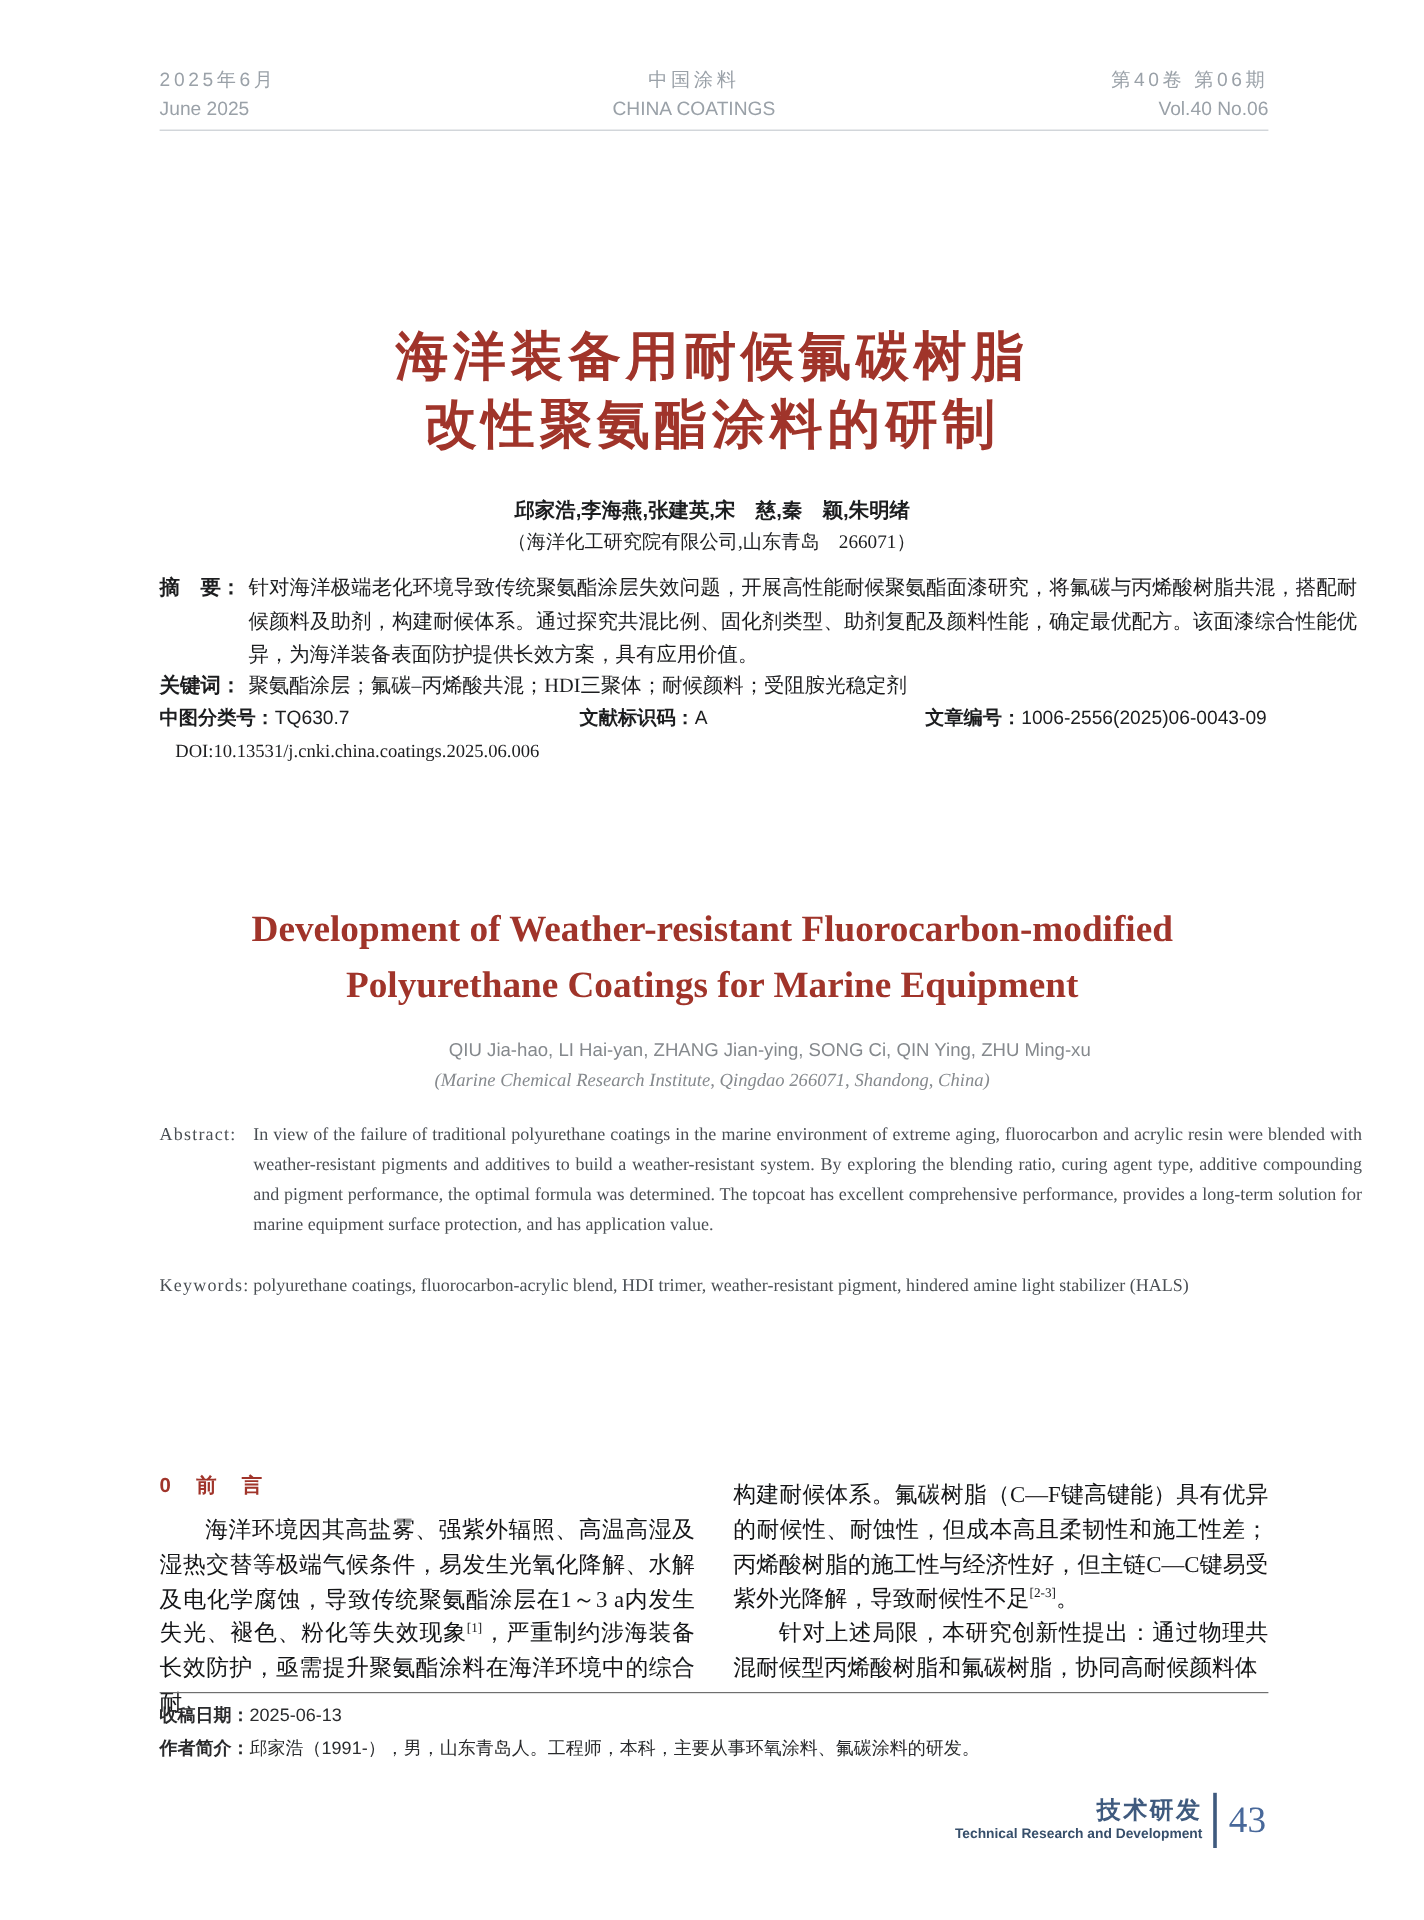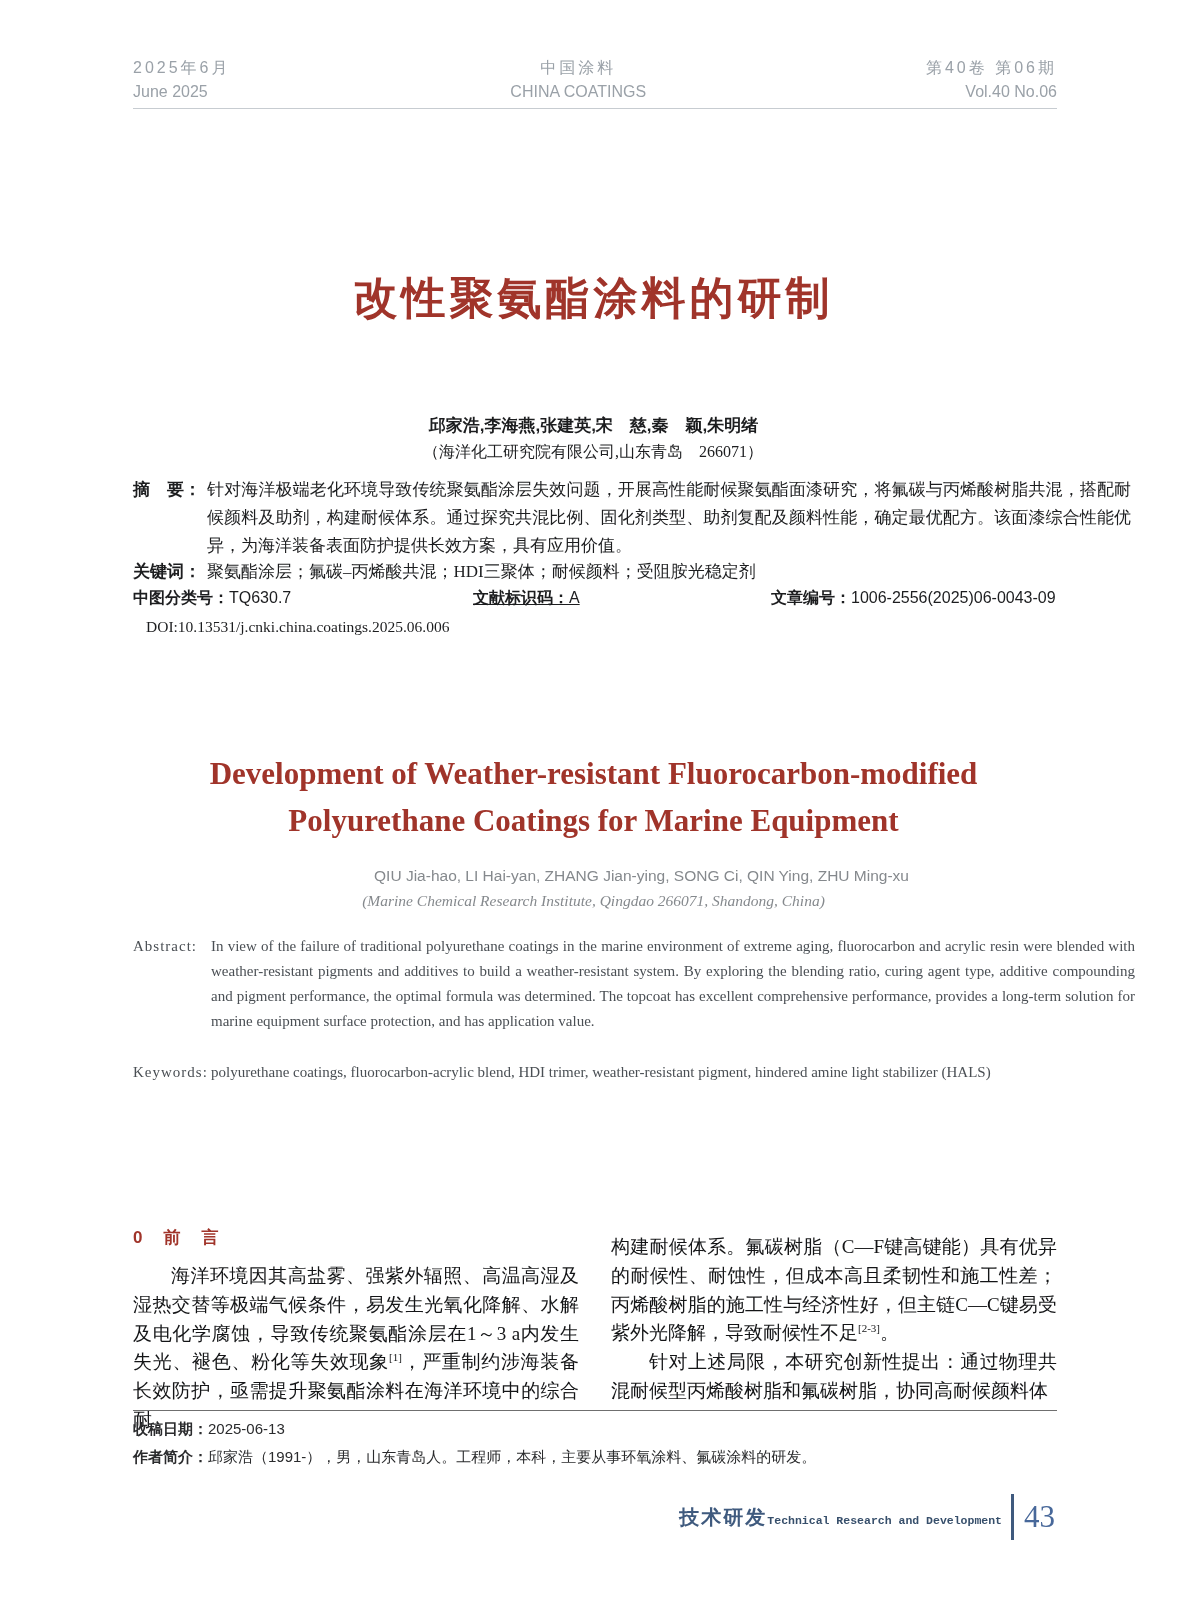--- a/index.html
+++ b/index.html
@@ -52,21 +52,21 @@
   }
   .cn-keywords{
     position:absolute; left:133px; top:558px; width:924px;
     font-size:17px; line-height:28px;
   }
   
   .meta-row{position:absolute; left:133px; top:588px; width:924px; height:24px; font-size:16px;}
   .meta-item{position:absolute; top:0; white-space:nowrap; font-family:var(--sans);}
   .meta-item .mlab{font-weight:700;}
   .meta-item.m1{left:0;}
-  .meta-item.m2{left:340px;text-decoration:underline;}
+  .meta-item.m2{left:350px;}
   .meta-item.m3{left:638px;}
   .doi-line{position:absolute; left:146px; top:618px; font-size:15.5px; font-family:var(--serif);}
   
   .en-title{
     position:absolute; left:0; top:750px; width:1187px; text-align:center;
     font-family:var(--serif); font-weight:700; color:#a0342a;
     font-size:31px; line-height:47px;
   }
   .en-authors{
     position:absolute; left:0; top:867px; width:1187px; text-align:center;
@@ -114,27 +114,27 @@
     font-family:var(--sans); font-size:15px; color:#2a2b2d;
   }
   .footnote-line .flab{font-weight:700;}
   .fn1{top:1420px;}
   .fn2{top:1448px;}
   
   .footer-tag{
     position:absolute; right:132px; top:1494px;
     display:flex; align-items:center;
   }
-  .footer-tag .labels{display:flex; flex-direction:row; align-items:flex-end; margin-right:9px;}
+  .footer-tag .labels{display:flex; flex-direction:column; align-items:flex-end; margin-right:9px;}
   .footer-tag .sec-cn{
     font-family:var(--sans); font-weight:700; font-size:20px; color:#3f5a7e;
     letter-spacing:2px; line-height:24px;
   }
   .footer-tag .sec-en{
-    font-family:Liberation Mono, monospace; font-weight:700; font-size:11.5px; color:#374f6b;
+    font-family:Liberation Sans, sans-serif; font-weight:700; font-size:11.5px; color:#374f6b;
     line-height:16px;
   }
   .footer-tag .vbar{width:3px; height:46px; background:#3f5a7e; margin-right:10px;}
   .footer-tag .pagenum{
     font-family:var(--serif); font-size:31px; color:#48689a; line-height:46px;
   }
 </style>
 </head>
 <body>
 
@@ -150,20 +150,21 @@
       <span class="en">CHINA COATINGS</span>
     </div>
     <div class="col right">
       <span class="cn">第40卷 第06期</span>
       <span class="en">Vol.40 No.06</span>
     </div>
   </div>
   <div class="header-rule"></div>
 
   <div class="cn-title">
+    <div>海洋装备用耐候氟碳树脂</div>
     <div>改性聚氨酯涂料的研制</div>
   </div>
   <div class="cn-authors">邱家浩,李海燕,张建英,宋　慈,秦　颖,朱明绪</div>
   <div class="cn-affiliation">（海洋化工研究院有限公司,山东青岛　266071）</div>
 
   <div class="cn-abstract hang">
     <span class="lab">摘　要：</span><span>针对海洋极端老化环境导致传统聚氨酯涂层失效问题，开展高性能耐候聚氨酯面漆研究，将氟碳与丙烯酸树脂共混，搭配耐候颜料及助剂，构建耐候体系。通过探究共混比例、固化剂类型、助剂复配及颜料性能，确定最优配方。该面漆综合性能优异，为海洋装备表面防护提供长效方案，具有应用价值。</span>
   </div>
 
   <div class="cn-keywords hang">

